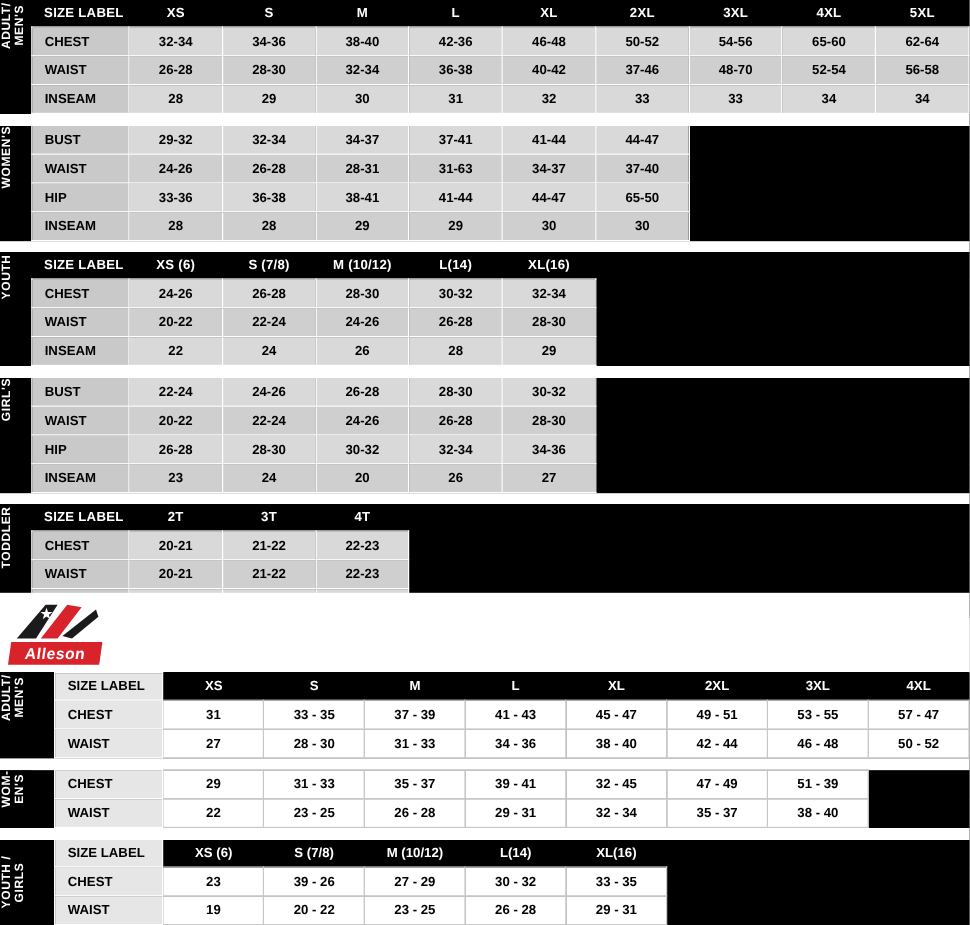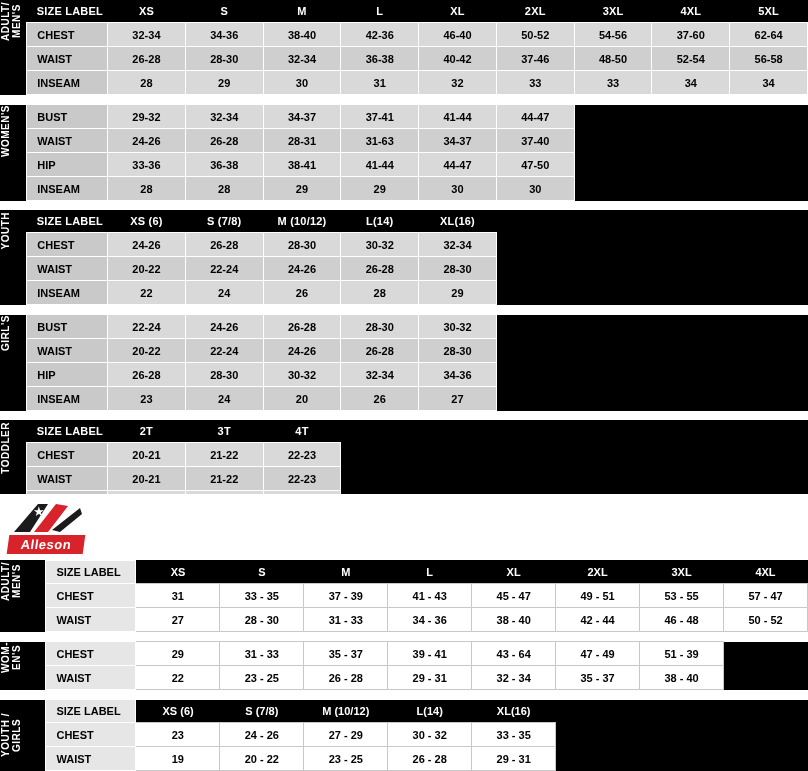--- a/index.html
+++ b/index.html
@@ -123,35 +123,35 @@
       <td class="hdr">3XL</td>
       <td class="hdr">4XL</td>
       <td class="hdr">5XL</td>
     </tr>
     <tr>
       <td class="lbl">CHEST</td>
       <td class="val">32-34</td>
       <td class="val">34-36</td>
       <td class="val">38-40</td>
       <td class="val">42-36</td>
-      <td class="val">46-40</td>
+      <td class="val">46-48</td>
       <td class="val">50-52</td>
       <td class="val">54-56</td>
-      <td class="val">37-60</td>
+      <td class="val">65-60</td>
       <td class="val">62-64</td>
     </tr>
     <tr>
       <td class="lbl">WAIST</td>
       <td class="val alt">26-28</td>
       <td class="val alt">28-30</td>
       <td class="val alt">32-34</td>
       <td class="val alt">36-38</td>
       <td class="val alt">40-42</td>
       <td class="val alt">37-46</td>
-      <td class="val alt">48-50</td>
+      <td class="val alt">48-70</td>
       <td class="val alt">52-54</td>
       <td class="val alt">56-58</td>
     </tr>
     <tr>
       <td class="lbl">INSEAM</td>
       <td class="val">28</td>
       <td class="val">29</td>
       <td class="val">30</td>
       <td class="val">31</td>
       <td class="val">32</td>
@@ -190,21 +190,21 @@
       <td class="val alt">37-40</td>
       <td class="blank" colspan="3"></td>
     </tr>
     <tr>
       <td class="lbl">HIP</td>
       <td class="val">33-36</td>
       <td class="val">36-38</td>
       <td class="val">38-41</td>
       <td class="val">41-44</td>
       <td class="val">44-47</td>
-      <td class="val">47-50</td>
+      <td class="val">65-50</td>
       <td class="blank" colspan="3"></td>
     </tr>
     <tr>
       <td class="lbl">INSEAM</td>
       <td class="val alt">28</td>
       <td class="val alt">28</td>
       <td class="val alt">29</td>
       <td class="val alt">29</td>
       <td class="val alt">30</td>
       <td class="val alt">30</td>
@@ -421,21 +421,21 @@
         <div class="rot" style="height:48px">
               <span>WOM-
 EN'S</span>
             </div>
       </td>
       <td class="b-lbl">CHEST</td>
       <td class="b-val">29</td>
       <td class="b-val">31 - 33</td>
       <td class="b-val">35 - 37</td>
       <td class="b-val">39 - 41</td>
-      <td class="b-val">43 - 64</td>
+      <td class="b-val">32 - 45</td>
       <td class="b-val">47 - 49</td>
       <td class="b-val">51 - 39</td>
       <td class="blank"></td>
     </tr>
     <tr>
       <td class="b-lbl">WAIST</td>
       <td class="b-val">22</td>
       <td class="b-val">23 - 25</td>
       <td class="b-val">26 - 28</td>
       <td class="b-val">29 - 31</td>
@@ -459,21 +459,21 @@
       <td class="b-hdr">XS (6)</td>
       <td class="b-hdr">S (7/8)</td>
       <td class="b-hdr">M (10/12)</td>
       <td class="b-hdr">L(14)</td>
       <td class="b-hdr">XL(16)</td>
       <td class="blank" colspan="3"></td>
     </tr>
     <tr>
       <td class="b-lbl">CHEST</td>
       <td class="b-val">23</td>
-      <td class="b-val">24 - 26</td>
+      <td class="b-val">39 - 26</td>
       <td class="b-val">27 - 29</td>
       <td class="b-val">30 - 32</td>
       <td class="b-val">33 - 35</td>
       <td class="blank" colspan="3"></td>
     </tr>
     <tr>
       <td class="b-lbl">WAIST</td>
       <td class="b-val">19</td>
       <td class="b-val">20 - 22</td>
       <td class="b-val">23 - 25</td>

